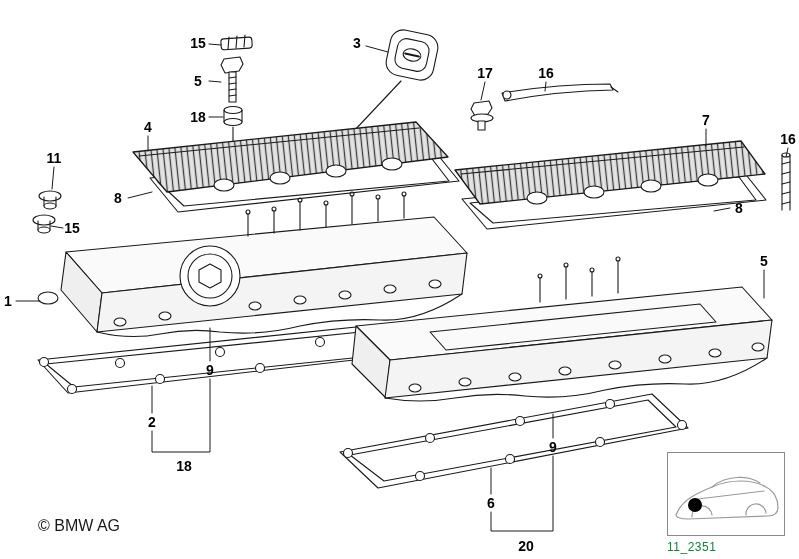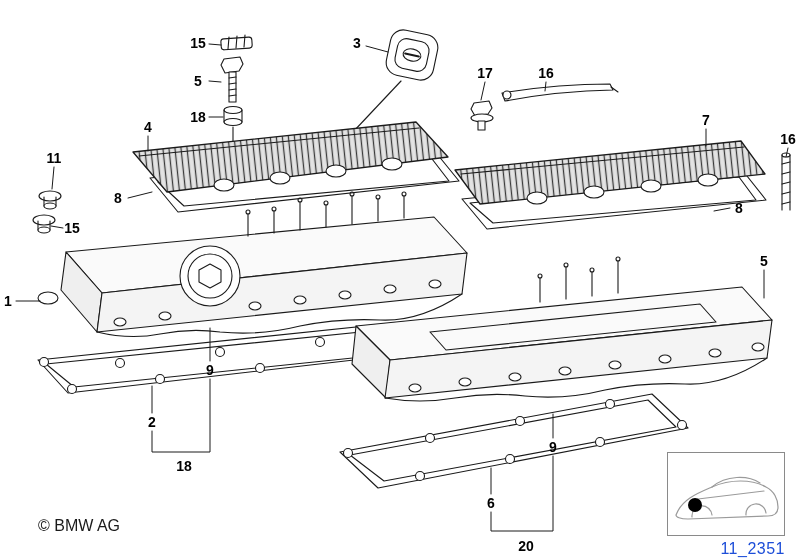--- a/index.html
+++ b/index.html
@@ -14,22 +14,22 @@
     white-space:nowrap;user-select:none;
   }
   .footer-copyright{
     position:absolute;left:38px;top:517px;font-size:16px;color:#1a1a1a;
   }
   .thumb-box{
     position:absolute;left:667px;top:452px;width:118px;height:84px;
     border:1px solid #8a8a8a;background:#fff;box-sizing:border-box;
   }
   .drawing-number{
-    position:absolute;left:667px;top:540px;width:118px;text-align:right;
-    font-size:16px;color:#1d4ed8;letter-spacing:0.5px;
+    position:absolute;left:667px;top:540px;width:118px;text-align:left;
+    font-size:12px;color:#15803d;letter-spacing:0.5px;
   }
 </style>
 </head>
 <body>
 
 <div class="stage">
 
   <svg class="drawing-svg" width="799" height="559" viewBox="0 0 799 559">
     <defs>
       <pattern id="ribs" width="6" height="10" patternUnits="userSpaceOnUse" patternTransform="rotate(-6)">

